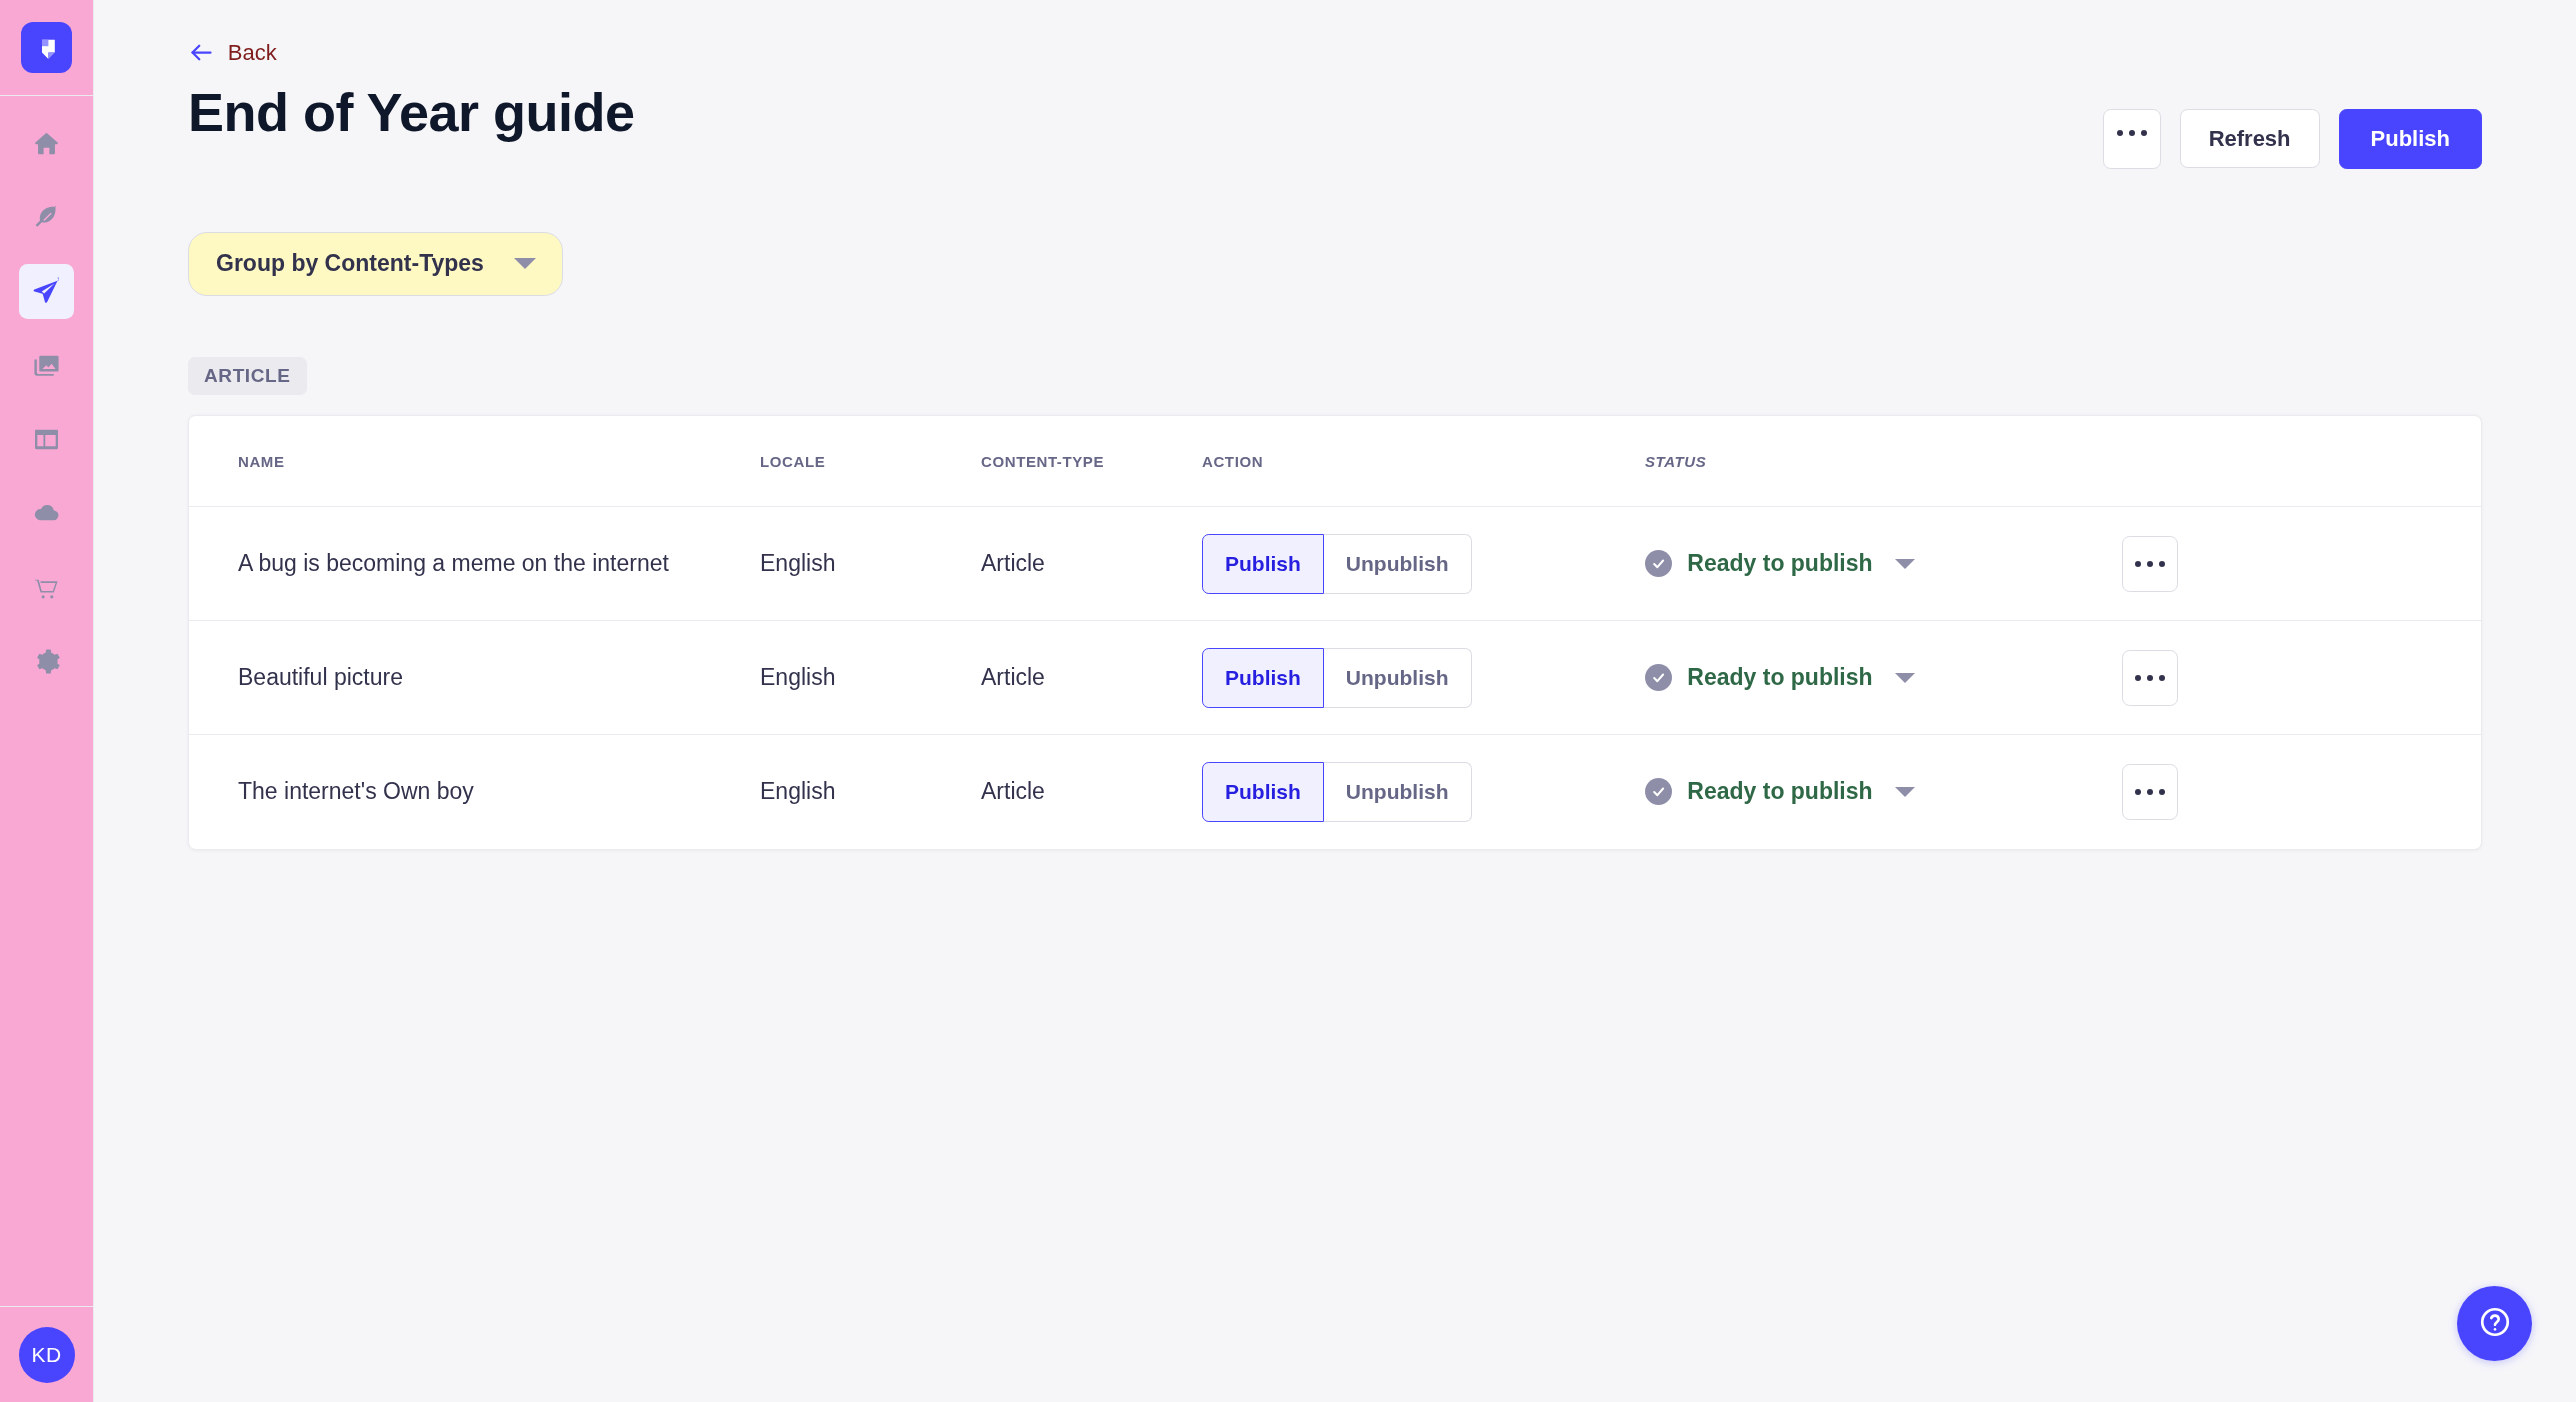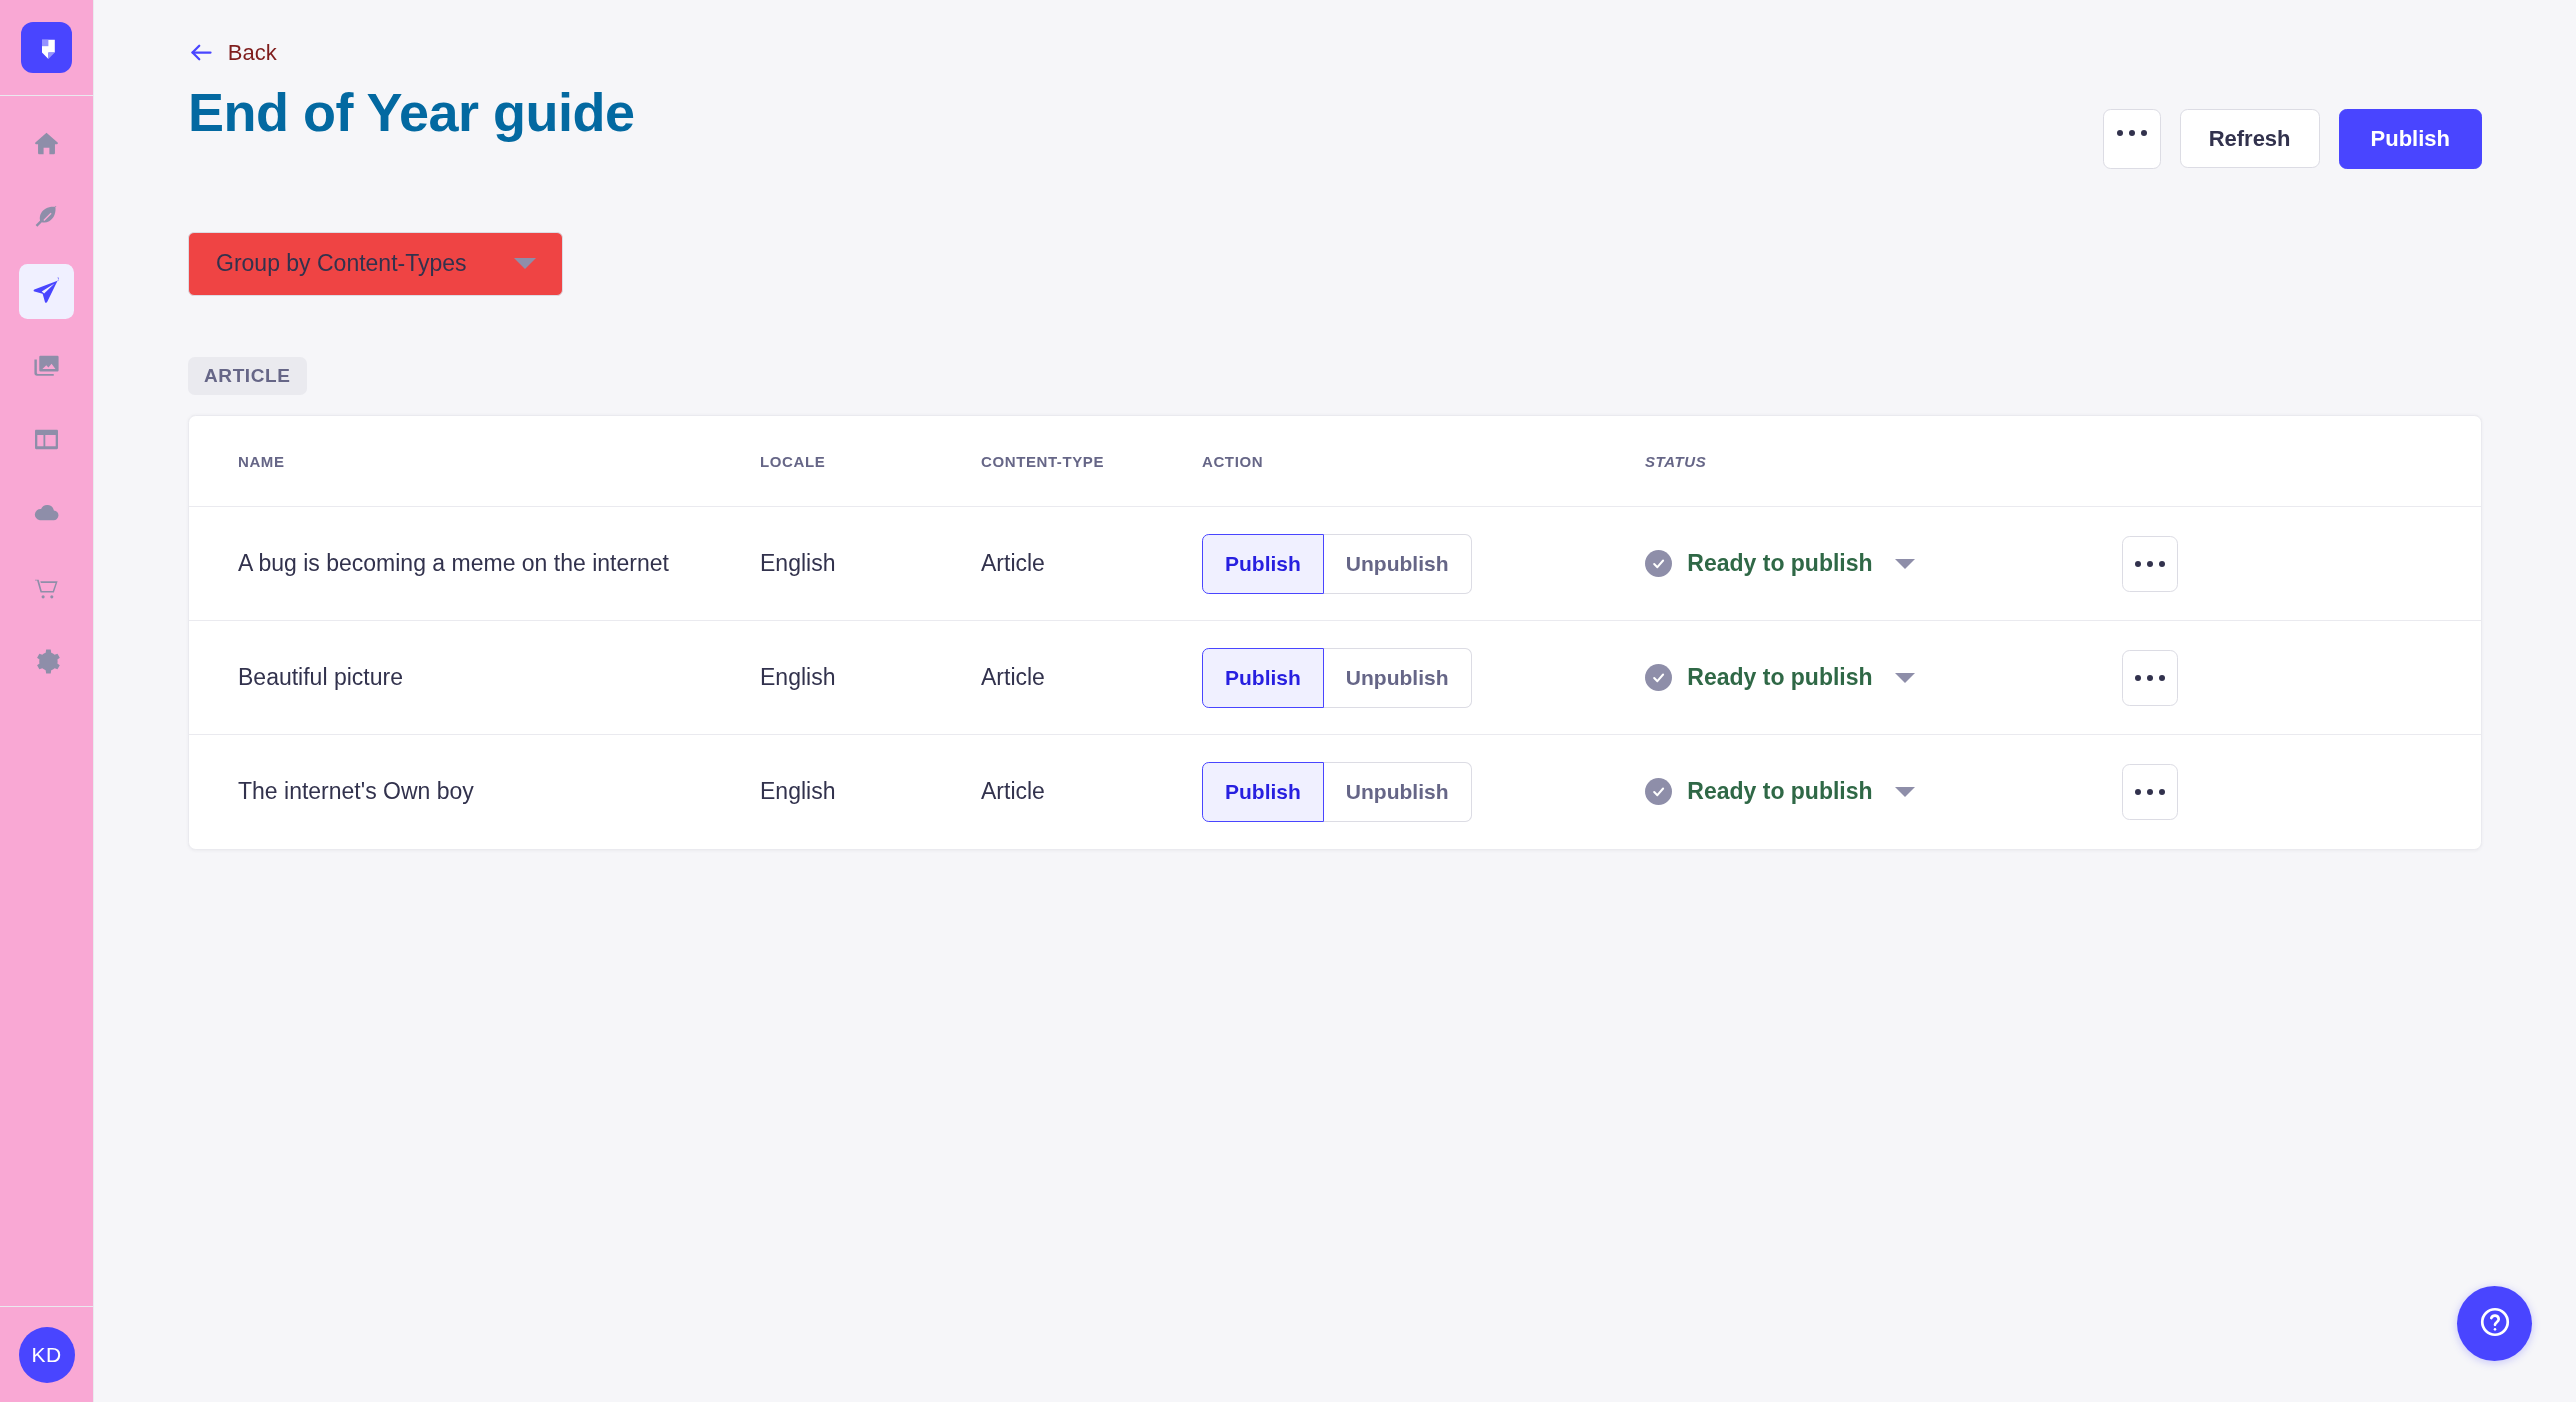--- a/index.html
+++ b/index.html
@@ -52,21 +52,21 @@
 
   
   .main { flex: 1 1 auto; position: relative; padding: 0 94px 0 94px; }
 
   .back-row { padding-top: 39px; display: flex; align-items: center; gap: 12.8px; }
   .back-arrow { color: #4945ff; display: flex; align-items: center; }
   .back-label { color: #7f1d1d; font-size: 22px; }
 
   .title-row { display: flex; align-items: flex-start; justify-content: space-between; margin-top: 17px; }
   .title-block { padding-top: 0; }
-  .page-title { font-size: 54px; font-weight: 700; color: #0369a1; letter-spacing: -0.5px; line-height: 1.08; }
+  .page-title { font-size: 54px; font-weight: 700; color: #0f172a; letter-spacing: -0.5px; line-height: 1.08; }
   .subtitle-row { display: flex; align-items: center; gap: 19px; margin-top: 16px; }
   .subtitle { font-size: 23px; color: #666687; }
   .badge-ready {
     background: #eafbe7; color: #2f6846; border: 0.9px solid #c6f0c2;
     border-radius: 6.8px; padding: 6px 12px 5.1px;
     font-size: 18px; font-weight: 600; letter-spacing: 0.3px;
   }
 
   .actions { display: flex; align-items: center; gap: 19px; padding-top: 25.6px; }
   .btn {
@@ -82,23 +82,23 @@
     height: 59px; padding: 16px 28px; background: #fff; border: 0.9px solid #dcdce4;
     color: #32324d; font-weight: 600;
   }
   .btn-primary {
     height: 60px; padding: 0 31px; background: #4945ff; border: 0.9px solid #4945ff;
     color: #ffffff; font-weight: 600;
   }
 
   .filter-row { margin-top: 63px; }
   .select {
-    width: 375px; height: 64px; background: #ef4444; border: 0.9px solid #dcdce4;
-    border-radius: 6px; display: flex; align-items: center; justify-content: space-between;
-    padding: 0 25.6px 0 27px; color: #32324d; font-size: 23px; cursor: pointer;
+    width: 375px; height: 64px; background: #fef9c3; border: 0.9px solid #dcdce4;
+    border-radius: 19px; display: flex; align-items: center; justify-content: space-between;
+    padding: 0 25.6px 0 27px; color: #32324d; font-size: 23px; cursor: pointer; font-weight: bold;
   }
   .caret {
     width: 0; height: 0; border-left: 11px solid transparent; border-right: 11px solid transparent;
     border-top: 11px solid #8e8ea9;
   }
 
   .group-badge {
     display: inline-block; margin-top: 61px; margin-bottom: 20.4px;
     background: #eaeaef; color: #666687; border-radius: 6.8px;
     padding: 8.5px 16px 7.7px; font-size: 19px; font-weight: 600; letter-spacing: 0.6px;

